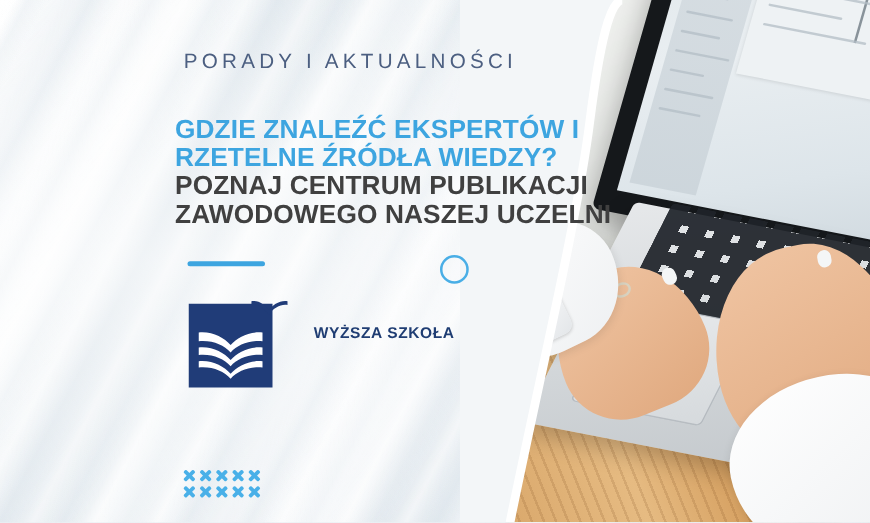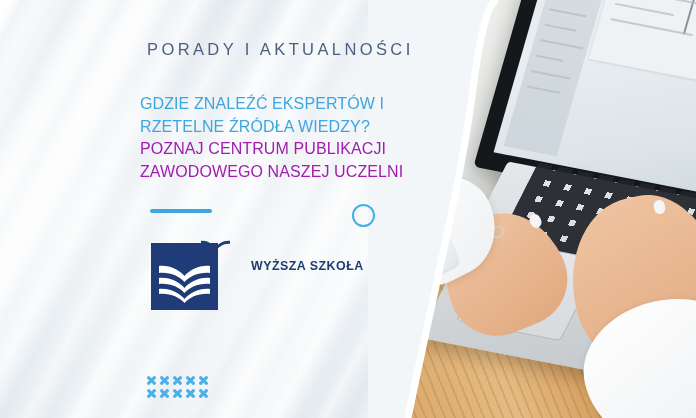--- a/index.html
+++ b/index.html
@@ -149,23 +149,23 @@
     pointer-events:none;
   }
 
   
   .kicker{
     position:absolute;left:147px;top:40px;
     font-size:16.5px;font-weight:400;letter-spacing:3.4px;
     color:#4c5f81;white-space:nowrap;
   }
   .headline{position:absolute;left:140px;top:93px;width:330px;}
-  .h-line{font-size:16px;font-weight:normal;line-height:22.5px;letter-spacing:.1px;white-space:nowrap;}
+  .h-line{font-size:21px;font-weight:bold;line-height:22.5px;letter-spacing:.1px;white-space:nowrap;}
   .h-blue{color:#3da5e0;}
-  .h-navy{color:#a21caf;}
+  .h-navy{color:#404040;}
 
   .rule{
     position:absolute;left:150px;top:209px;width:62px;height:4px;
     background:#3da5e0;border-radius:2px;
   }
   .circle{
     position:absolute;left:352px;top:204px;width:19px;height:19px;
     border:2.5px solid #49aee6;border-radius:50%;
   }
 

